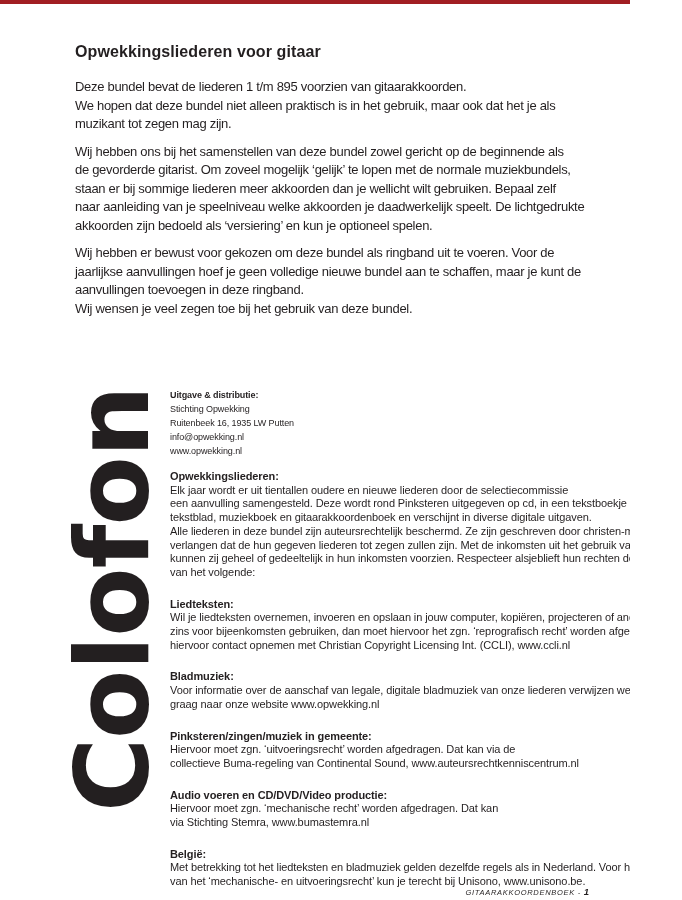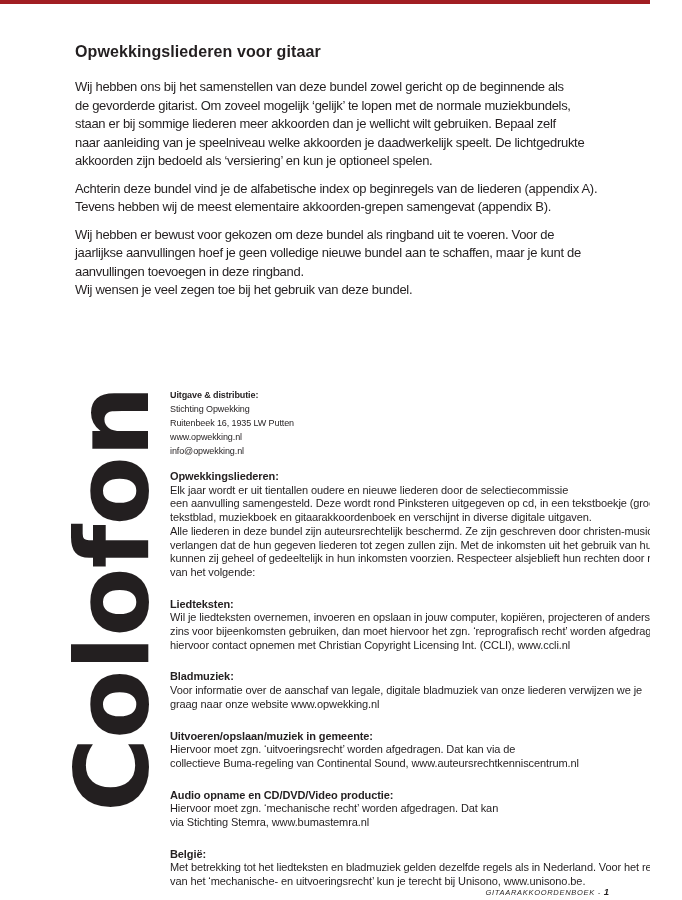--- a/index.html
+++ b/index.html
@@ -8,21 +8,20 @@
     background: #ffffff;
   }
   .page {
     position: relative;
     width: 630px;
     height: 900px;
     background: #ffffff;
     overflow: hidden;
     font-family: "Liberation Sans", sans-serif;
     color: #231f20;
-    padding-left: 20px;
   }
   .top-rule {
     position: absolute;
     left: 0; top: 0;
     width: 682px; height: 4px;
     background: #a11e22;
   }
   .intro {
     position: absolute;
     left: 75px;
@@ -104,63 +103,64 @@
 </style>
 </head>
 <body>
 
 <div class="page">
 
   <div class="top-rule"></div>
 
   <div class="intro">
     <h1 class="page-title">Opwekkingsliederen voor gitaar</h1>
+    <p class="body-par">Deze bundel bevat de liederen 1 t/m 895 voorzien van gitaarakkoorden.
+We hopen dat deze bundel niet alleen praktisch is in het gebruik, maar ook dat het je als
+muzikant tot zegen mag zijn.</p>
     <p class="body-par">Wij hebben ons bij het samenstellen van deze bundel zowel gericht op de beginnende als
 de gevorderde gitarist. Om zoveel mogelijk ‘gelijk’ te lopen met de normale muziekbundels,
 staan er bij sommige liederen meer akkoorden dan je wellicht wilt gebruiken. Bepaal zelf
 naar aanleiding van je speelniveau welke akkoorden je daadwerkelijk speelt. De lichtgedrukte
 akkoorden zijn bedoeld als ‘versiering’ en kun je optioneel spelen.</p>
-    <p class="body-par">Achterin deze bundel vind je de alfabetische index op beginregels van de liederen (appendix A).
-Tevens hebben wij de meest elementaire akkoorden-grepen samengevat (appendix B).</p>
     <p class="body-par">Wij hebben er bewust voor gekozen om deze bundel als ringband uit te voeren. Voor de
 jaarlijkse aanvullingen hoef je geen volledige nieuwe bundel aan te schaffen, maar je kunt de
 aanvullingen toevoegen in deze ringband.
 Wij wensen je veel zegen toe bij het gebruik van deze bundel.</p>
   </div>
 
   <div class="colofon-vertical">Colofon</div>
 
   <div class="colofon-content">
     <div class="publisher">
       <div class="publisher-heading">Uitgave &amp; distributie:</div>
       <div>Stichting Opwekking</div>
       <div>Ruitenbeek 16, 1935 LW Putten</div>
+      <div>info@opwekking.nl</div>
       <div>www.opwekking.nl</div>
-      <div>info@opwekking.nl</div>
     </div>
 
     <p class="c-sec"><span class="sec-lead">Opwekkingsliederen:</span> <span class="sec-text">Elk jaar wordt er uit tientallen oudere en nieuwe liederen door de selectiecommissie
 een aanvulling samengesteld. Deze wordt rond Pinksteren uitgegeven op cd, in een tekstboekje (groot en klein),
 tekstblad, muziekboek en gitaarakkoordenboek en verschijnt in diverse digitale uitgaven.
 Alle liederen in deze bundel zijn auteursrechtelijk beschermd. Ze zijn geschreven door christen-musici met het
 verlangen dat de hun gegeven liederen tot zegen zullen zijn. Met de inkomsten uit het gebruik van hun liederen
 kunnen zij geheel of gedeeltelijk in hun inkomsten voorzien. Respecteer alsjeblieft hun rechten door nota te nemen
 van het volgende:</span></p>
 
     <p class="c-sec"><span class="sec-lead">Liedteksten:</span> <span class="sec-text">Wil je liedteksten overnemen, invoeren en opslaan in jouw computer, kopiëren, projecteren of anders-
 zins voor bijeenkomsten gebruiken, dan moet hiervoor het zgn. ‘reprografisch recht’ worden afgedragen. Je kunt
 hiervoor contact opnemen met Christian Copyright Licensing Int. (CCLI), www.ccli.nl</span></p>
 
     <p class="c-sec"><span class="sec-lead">Bladmuziek:</span> <span class="sec-text">Voor informatie over de aanschaf van legale, digitale bladmuziek van onze liederen verwijzen we je
 graag naar onze website www.opwekking.nl</span></p>
 
-    <p class="c-sec"><span class="sec-lead">Uitvoeren/opslaan/muziek in gemeente:</span> <span class="sec-text">Hiervoor moet zgn. ‘uitvoeringsrecht’ worden afgedragen. Dat kan via de
+    <p class="c-sec"><span class="sec-lead">Pinksteren/zingen/muziek in gemeente:</span> <span class="sec-text">Hiervoor moet zgn. ‘uitvoeringsrecht’ worden afgedragen. Dat kan via de
 collectieve Buma-regeling van Continental Sound, www.auteursrechtkenniscentrum.nl</span></p>
 
-    <p class="c-sec"><span class="sec-lead">Audio opname en CD/DVD/Video productie:</span> <span class="sec-text">Hiervoor moet zgn. ‘mechanische recht’ worden afgedragen. Dat kan
+    <p class="c-sec"><span class="sec-lead">Audio voeren en CD/DVD/Video productie:</span> <span class="sec-text">Hiervoor moet zgn. ‘mechanische recht’ worden afgedragen. Dat kan
 via Stichting Stemra, www.bumastemra.nl</span></p>
 
     <p class="c-sec"><span class="sec-lead">België:</span> <span class="sec-text">Met betrekking tot het liedteksten en bladmuziek gelden dezelfde regels als in Nederland. Voor het regelen
 van het ‘mechanische- en uitvoeringsrecht’ kun je terecht bij Unisono, www.unisono.be.</span></p>
   </div>
 
   <div class="footer">
     <span>GITAARAKKOORDENBOEK</span>
     <span>-</span>
     <span class="page-num">1</span>

